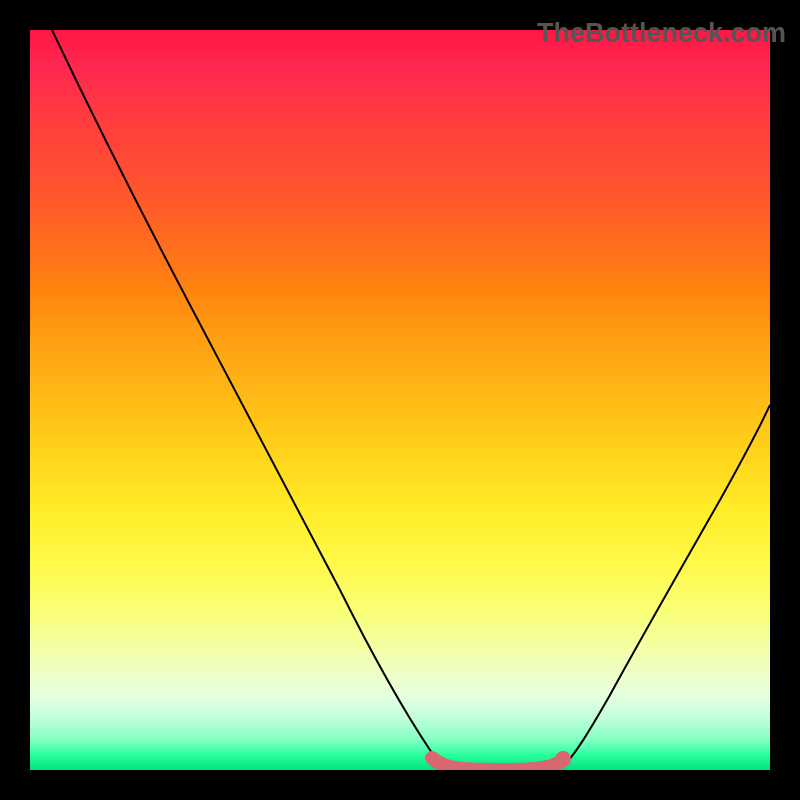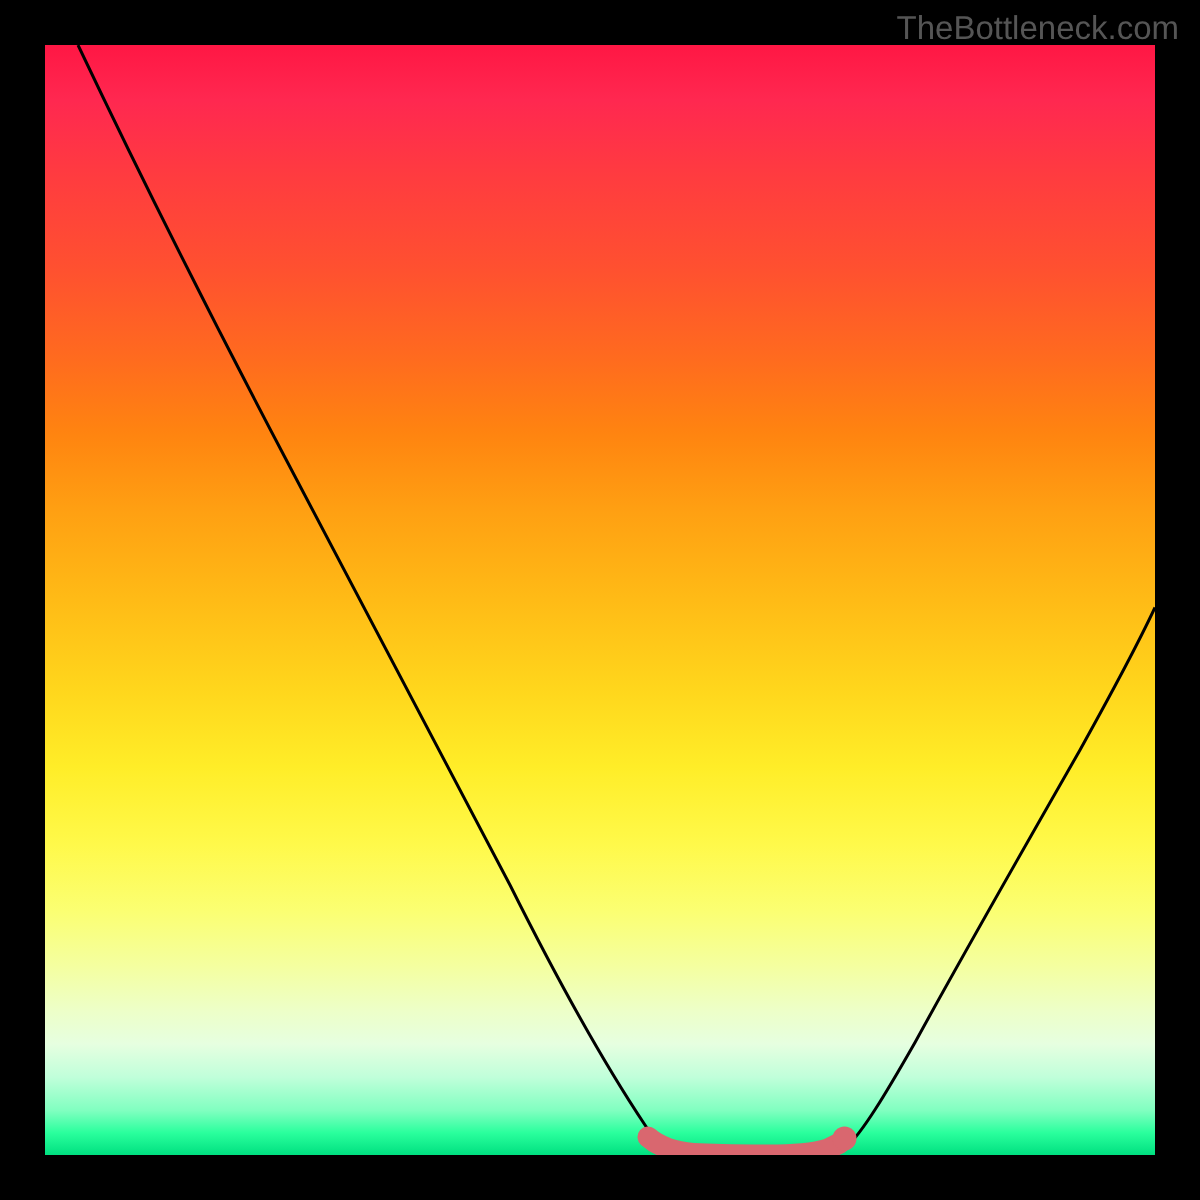--- a/index.html
+++ b/index.html
@@ -5,25 +5,25 @@
   * { margin: 0; padding: 0; box-sizing: border-box; }
   body {
     width: 800px;
     height: 800px;
     background: #000;
     position: relative;
     font-family: Arial, sans-serif;
   }
   .watermark {
     position: absolute;
-    top: 6px;
+    top: 18px;
     right: 14px;
     color: #555;
-    font-size: 22px;
-    font-weight: 400;
+    font-size: 27px;
+    font-weight: 700;
     z-index: 10;
   }
   .plot-area {
     position: absolute;
     left: 30px;
     top: 30px;
     width: 740px;
     height: 740px;
     background: linear-gradient(to bottom,
       #ff1744 0%,

